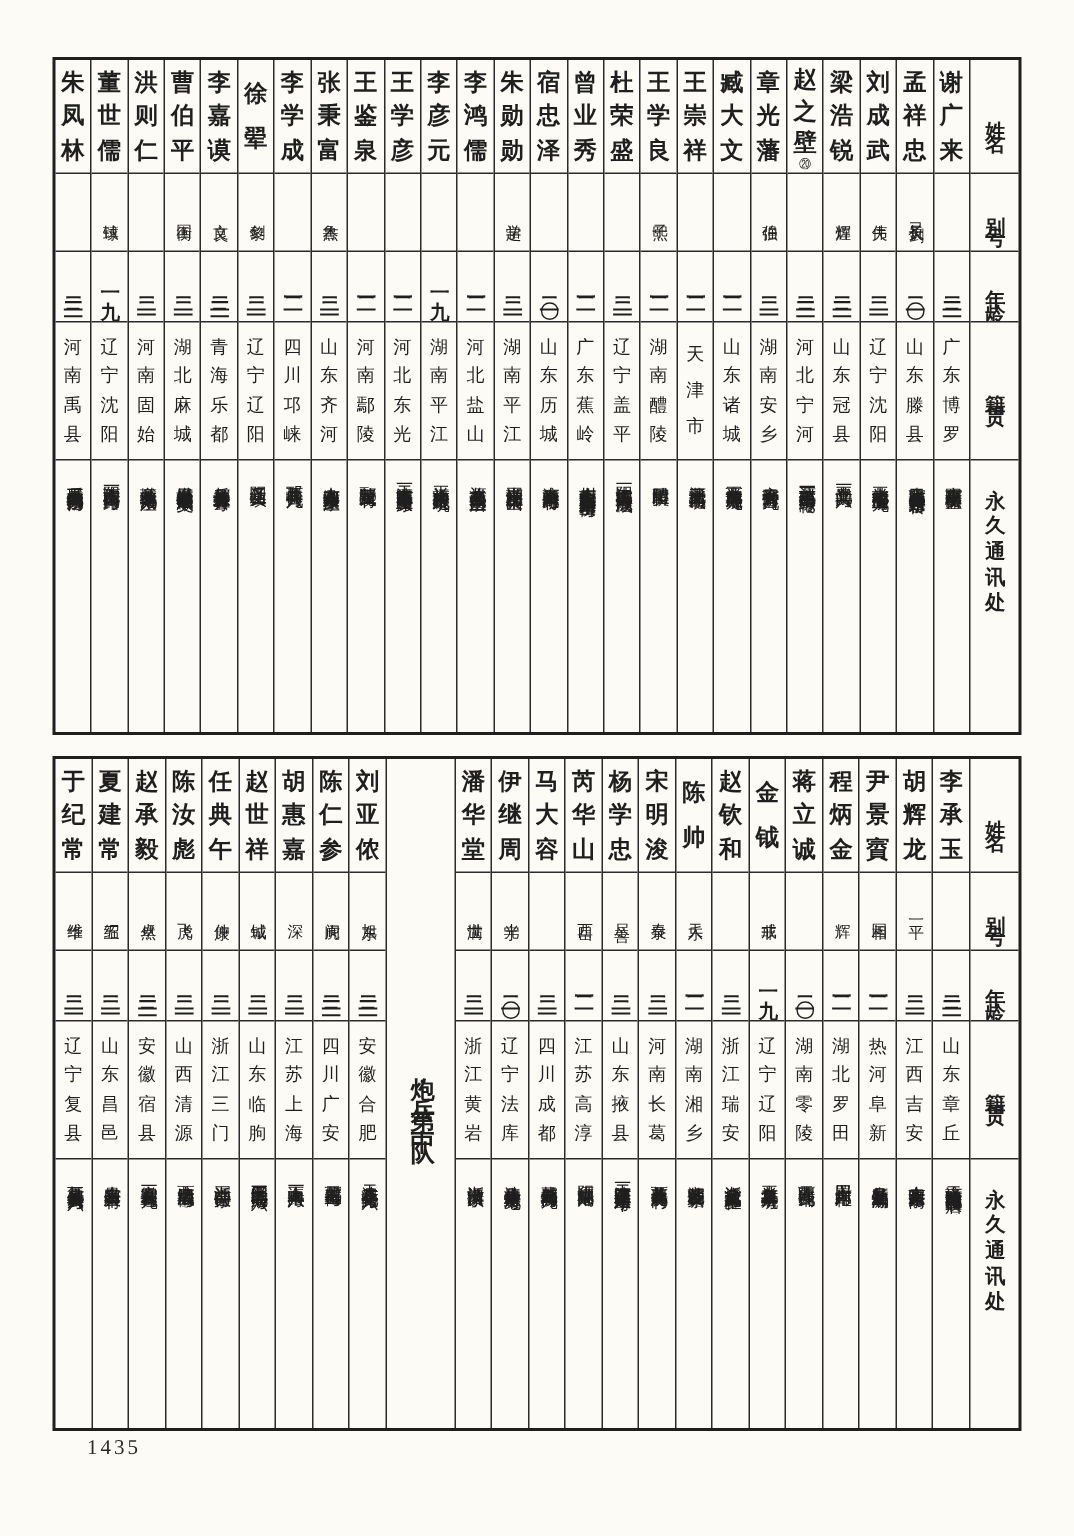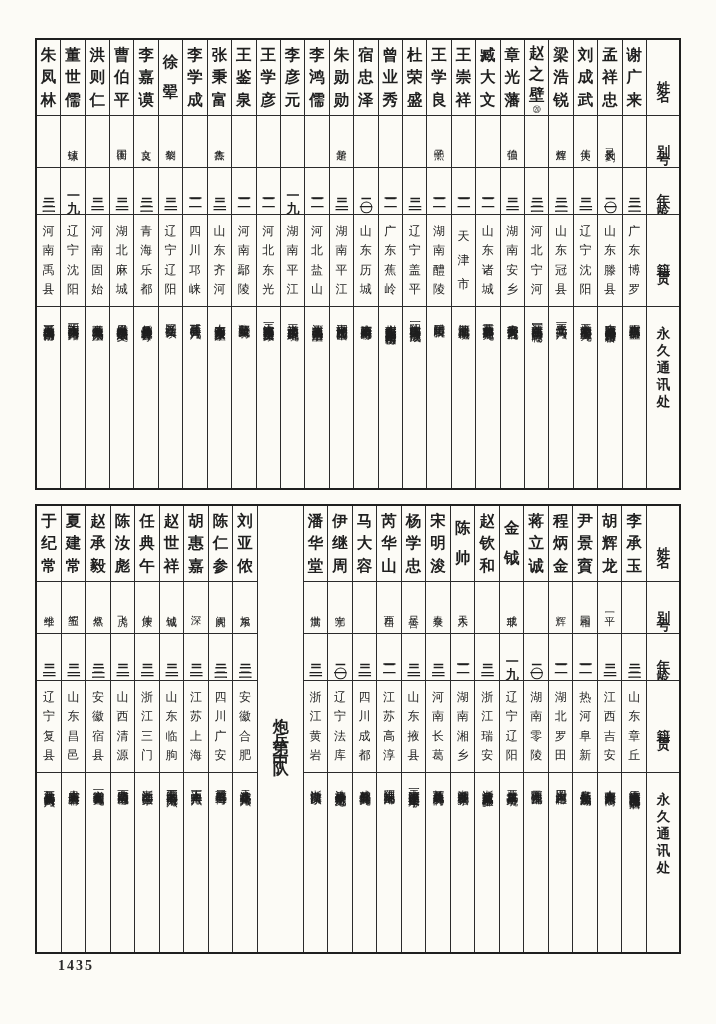--- a/index.html
+++ b/index.html
@@ -29,21 +29,21 @@
   .age-cell .vtext{font-size:13px;letter-spacing:3px;font-weight:600;}
   .addr-cell .vtext{font-size:11.5px;line-height:13px;letter-spacing:0.5px;
         max-height:100%;}
   .hcell .vtext{font-size:13.5px;font-weight:700;letter-spacing:9px;}
   .hcell.hdr-addr .vtext{letter-spacing:17px;}
   .nchar{display:block;}
   .nnote{display:block;font-size:8px;font-weight:400;line-height:8px;}
   .tchar{display:block;line-height:13px;}
   .unit-text{font-size:16px;font-weight:700;letter-spacing:7px;}
   .page-number{position:absolute;left:58px;top:958px;font-size:14px;
-        letter-spacing:2px;color:#2b2b2b;font-family:"Liberation Serif", serif;font-weight:bold;}
+        letter-spacing:2px;color:#2b2b2b;font-family:"Liberation Serif", serif;}
 </style>
 </head>
 <body>
 
 <div class="page">
   <div class="table-block" id="block1">
       <div class="col header-col">
         <div class="cell hcell row-name">
           <span class="vtext ">姓名</span>
         </div>

